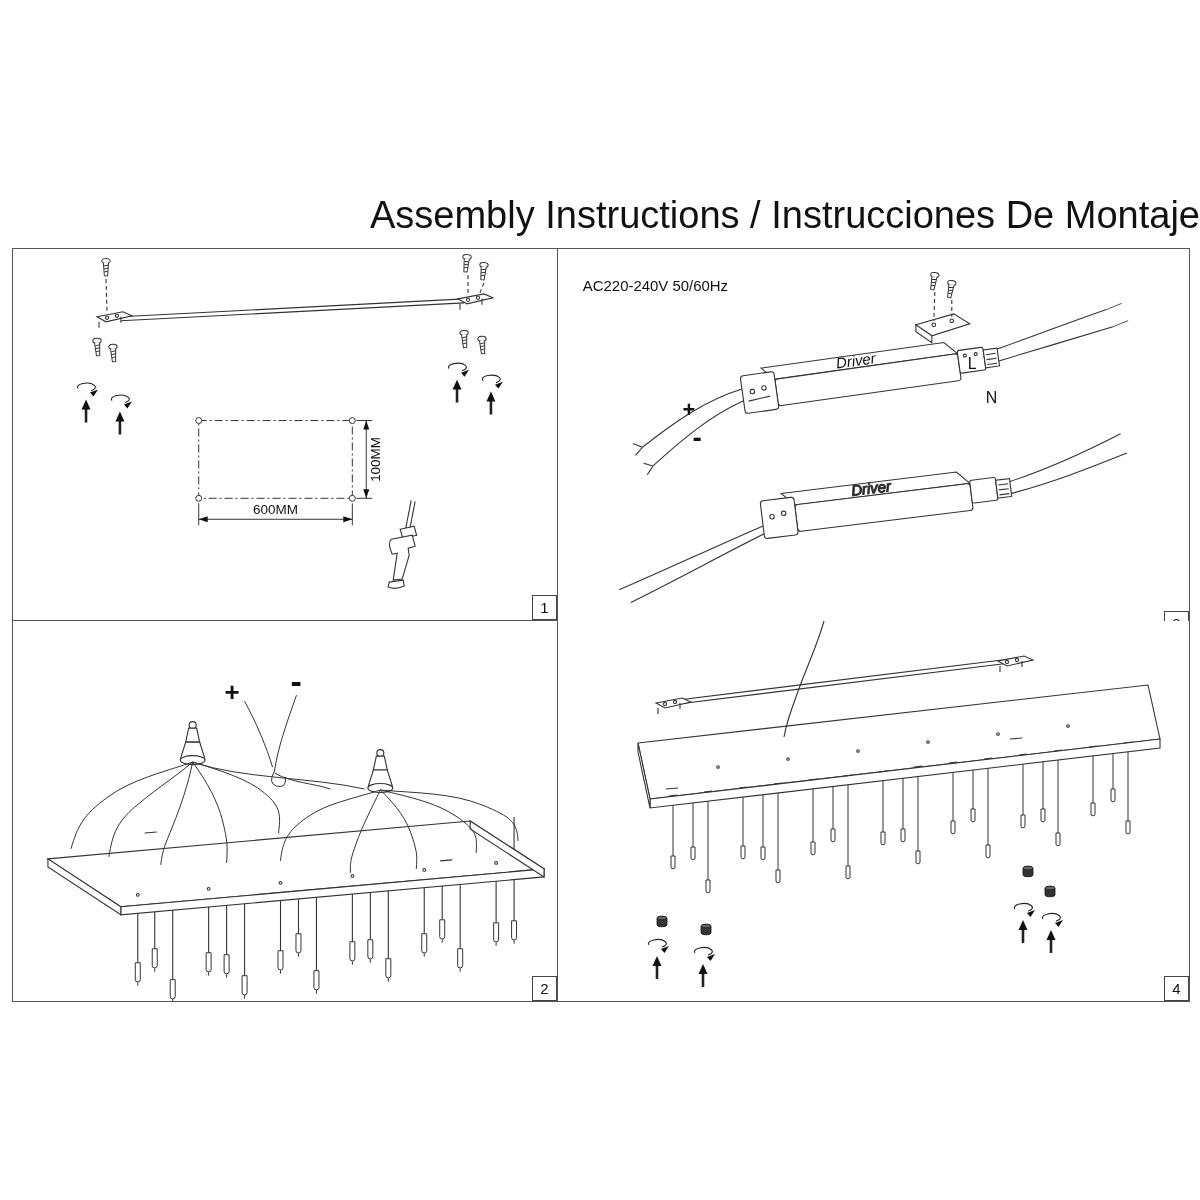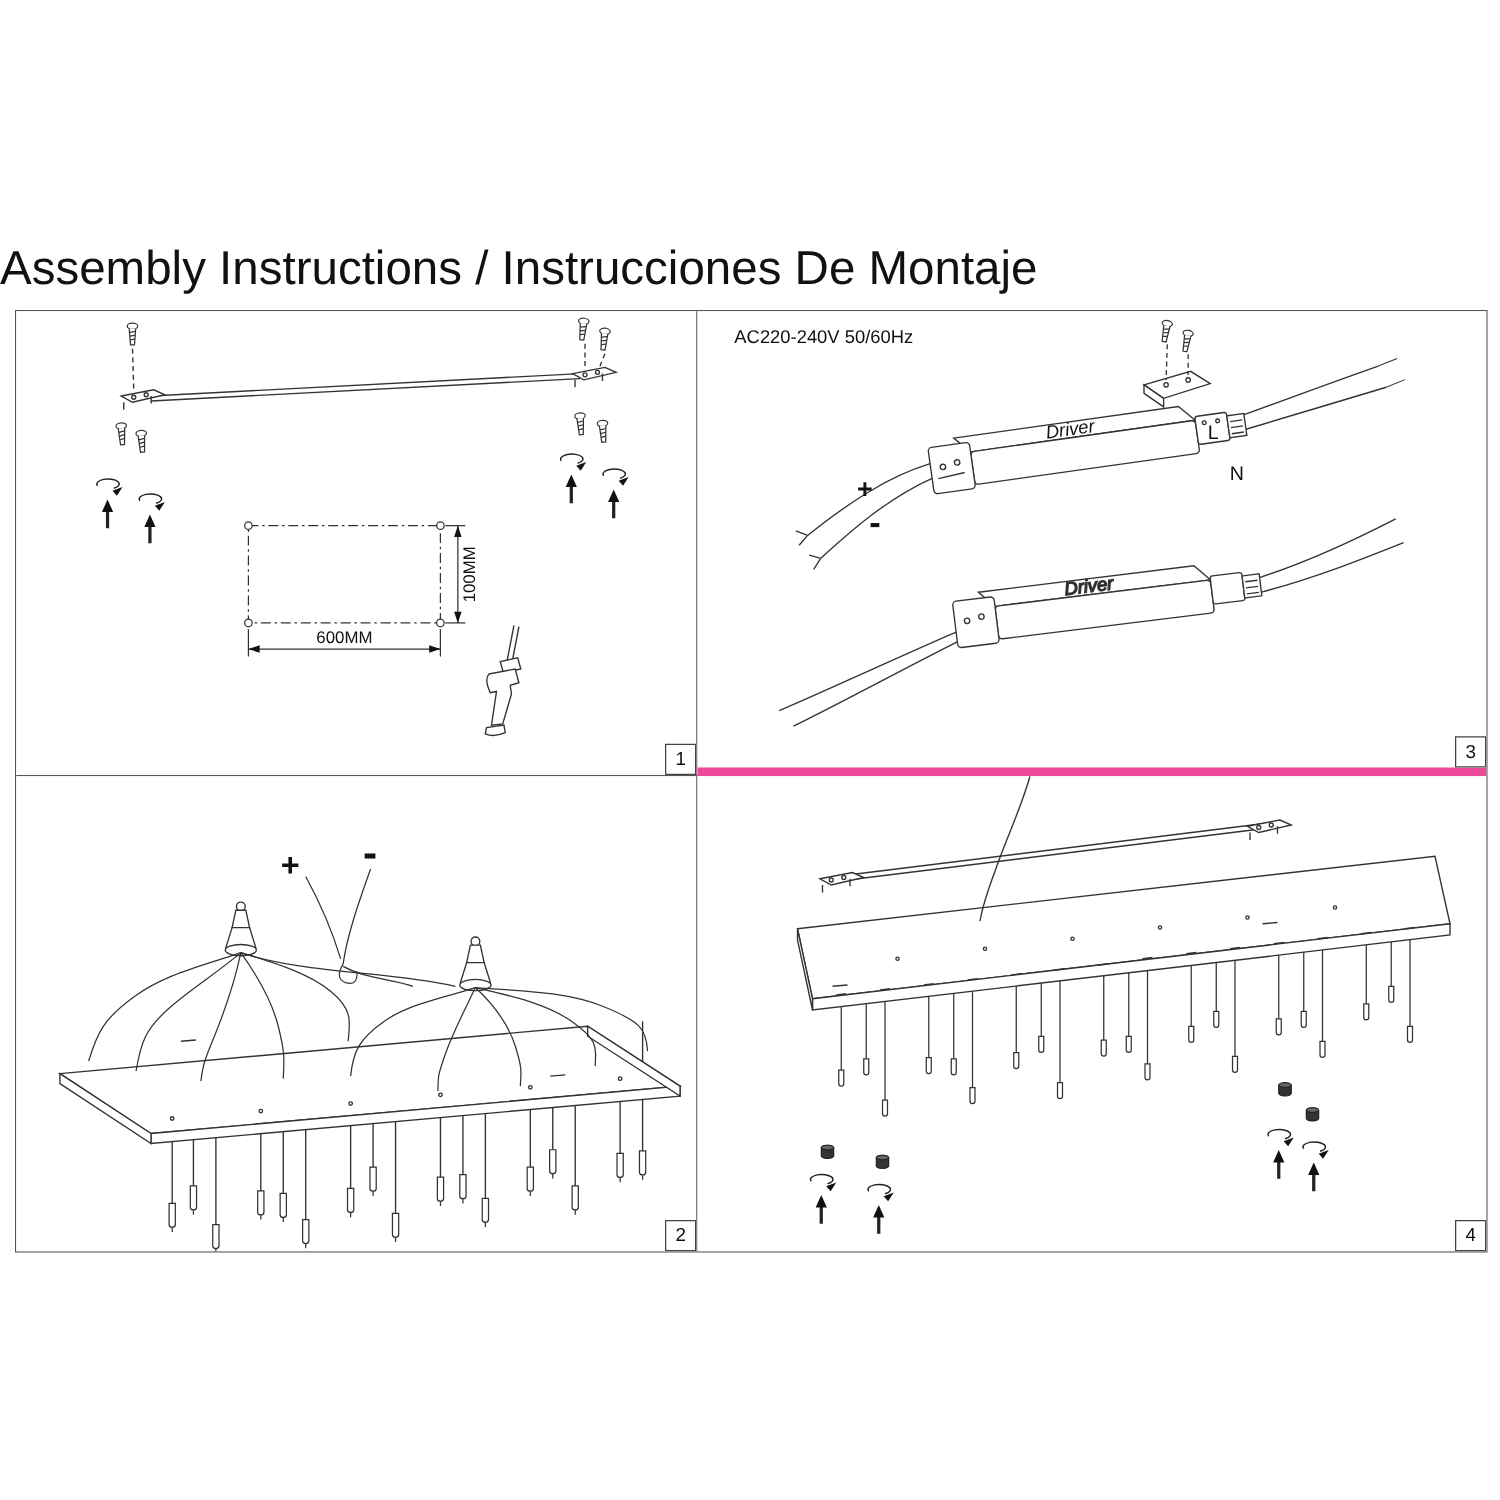--- a/index.html
+++ b/index.html
@@ -1,21 +1,21 @@
 <!DOCTYPE html>
 <html><head>
 <meta charset="utf-8">
 <style>
   html,body{margin:0;padding:0;background:#fff;}
   body{width:1200px;height:1200px;position:relative;font-family:"Liberation Sans",sans-serif;color:#111;}
-  .title{position:absolute;top:194px;left:0;width:100%;text-align:left;font-size:38px;font-weight:400;color:#111;white-space:nowrap;}
+  .title{position:absolute;top:194px;left:0;width:100%;text-align:right;font-size:38px;font-weight:400;color:#111;white-space:nowrap;}
   .grid{position:absolute;left:12px;top:248px;width:1176px;height:752px;border:1px solid #555;box-sizing:content-box;}
   .panel{position:absolute;box-sizing:border-box;background:#fff;}
   .p1{left:0;top:0;width:545px;height:372px;border-right:1px solid #555;border-bottom:1px solid #555;}
-  .p3{left:545px;top:0;width:631px;height:372px;border-bottom:7px solid #ec4899;}
+  .p3{left:545px;top:16px;width:631px;height:372px;border-bottom:1px solid #ec4899;}
   .p2{left:0;top:372px;width:545px;height:380px;border-right:1px solid #555;}
   .p4{left:545px;top:372px;width:631px;height:380px;}
   .panel svg{display:block;width:100%;height:100%;}
   svg text{font-family:"Liberation Sans",sans-serif;fill:#111;}
   .pnum{position:absolute;right:0;bottom:0;width:23px;height:23px;border:1px solid #444;background:#fff;display:flex;align-items:center;justify-content:center;font-size:15px;color:#111;}
 </style>
 </head>
 <body>
 
 <div class="title">Assembly Instructions / Instrucciones De Montaje</div>

